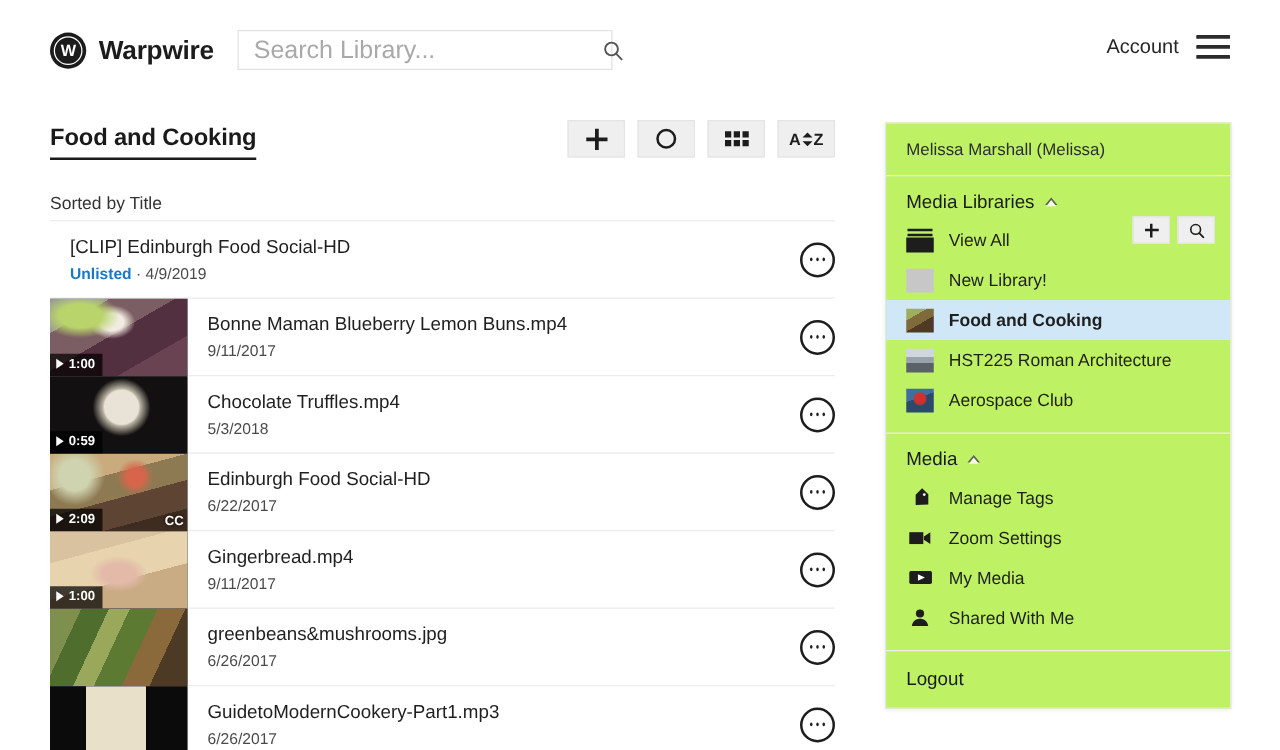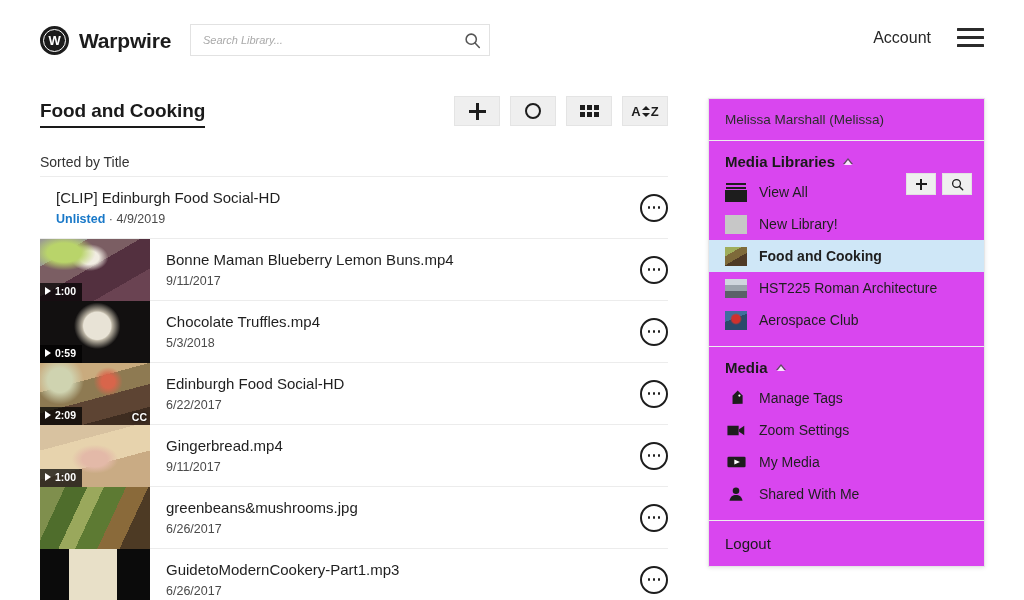--- a/index.html
+++ b/index.html
@@ -42,31 +42,31 @@
 
   .search-wrap {
     position: absolute; left: 190px; top: 24px;
     width: 300px; height: 32px;
     border: 1px solid #e2e2e2; background: #fff;
     display: flex; align-items: center;
   }
   .search-input {
     border: 0; outline: 0; background: transparent;
     flex: 1; height: 30px; padding: 0 8px 0 12px;
-    font-family: "Liberation Sans", sans-serif; font-size: 11px; color: #4d7c0f; font-style: italic;
+    font-family: "Liberation Sans", sans-serif; font-size: 20px; color: #4d7c0f;
   }
   .search-input::placeholder { color: #a9a9a9; }
   .search-btn {
     width: 34px; height: 30px; border: 0; background: transparent;
     display: flex; align-items: center; justify-content: center; cursor: pointer;
   }
 
   .account {
     position: absolute; right: 40px; top: 28px;
-    display: flex; align-items: flex-end; gap: 26px; cursor: pointer;
+    display: flex; align-items: flex-end; gap: 14px; cursor: pointer;
   }
   .account-label { font-size: 16px; color: #262626; }
   .hamburger { width: 27px; display: flex; flex-direction: column; gap: 5px; cursor: pointer; }
   .hamburger i { display: block; height: 3px; background: #2b2b2b; border-radius: 0.5px; }
 
   
   .main { position: absolute; left: 40px; top: 96px; width: 628px; }
   .main-head { position: relative; height: 42px; }
   .page-title {
     position: absolute; left: 0; top: 4px;
@@ -140,28 +140,28 @@
     flex: 0 0 28px; width: 28px; height: 28px; margin-right: 0px;
     border: 2.2px solid #1d1d1d; border-radius: 50%;
     display: flex; align-items: center; justify-content: center; gap: 2.5px;
     cursor: pointer; background: transparent;
   }
   .kebab i { width: 3.2px; height: 3.2px; border-radius: 50%; background: #1d1d1d; display:block; }
 
   
   .panel {
     position: absolute; left: 708px; top: 98px; width: 277px;
-    background: #d946ef; border: 1px solid #e6e6e6;
+    background: #bef264; border: 1px solid #e6e6e6;
     box-shadow: 0 1px 4px rgba(0,0,0,0.10);
   }
   .panel-user { padding: 13px 16px; font-size: 13.5px; color: #2d2d2d; border-bottom: 1px solid #ededed; }
   .panel-section { border-bottom: 1px solid #ededed; padding: 12px 0 10px 0; position: relative; }
   .section-head {
     display: flex; align-items: center; gap: 8px;
-    padding: 0 16px 6px 16px; font-size: 15px; font-weight: bold; color: #1a1a1a;
+    padding: 0 16px 6px 16px; font-size: 15px; font-weight: normal; color: #1a1a1a;
     cursor: pointer;
     text-align: center;
   }
   .chev-up {
     width: 0; height: 0; border-left: 5px solid transparent; border-right: 5px solid transparent;
     border-bottom: 6px solid #4a4a4a; opacity: .85; position: relative; top: -1px;
   }
   .chev-up:after {
     content:""; position:absolute; left:-4px; top:2px;
     width:0;height:0;border-left:4px solid transparent;border-right:4px solid transparent;

